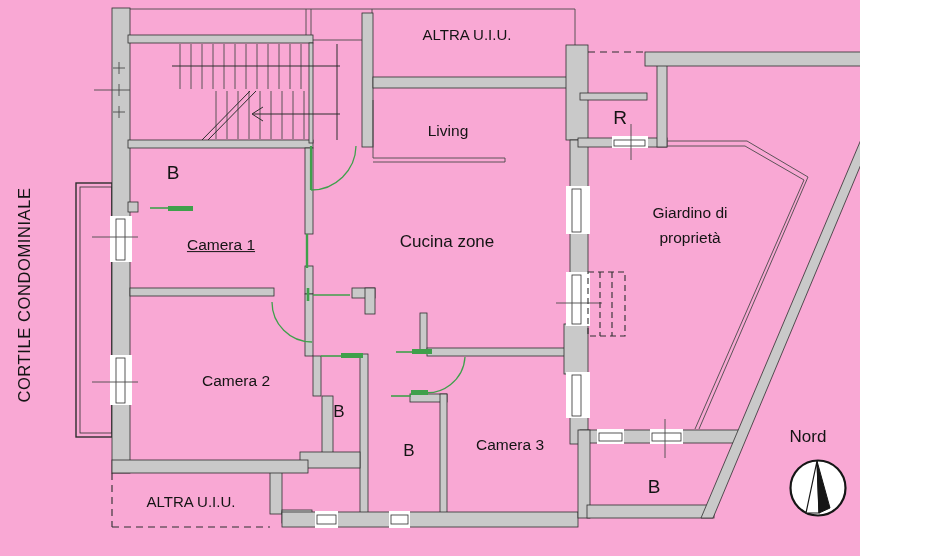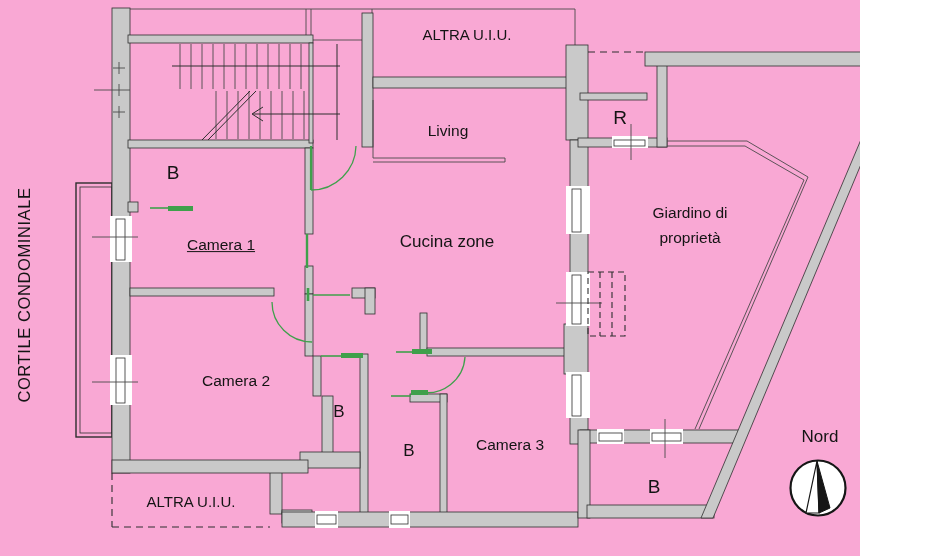--- a/index.html
+++ b/index.html
@@ -225,17 +225,17 @@
   <div class="label" style="left:219px;top:381px;margin-left:17px;">Camera 2</div>
   <div class="label mid" style="left:339px;top:412px;">B</div>
   <div class="label mid" style="left:409px;top:451px;">B</div>
   <div class="label" style="left:510px;top:445px;">Camera 3</div>
   <div class="label big" style="left:620px;top:118px;">R</div>
   <div class="label big" style="left:654px;top:487px;">B</div>
   <div class="label two" style="left:683px;top:225px;margin-left:7px;">
     <span style="display:block">Giardino di</span>
     <span style="display:block">proprietà</span>
   </div>
-  <div class="label mid" style="left:808px;top:437px;margin-left:12px;">Nord</div>
+  <div class="label mid" style="left:808px;top:437px;">Nord</div>
   <div class="label sm" style="left:191px;top:502px;">ALTRA U.I.U.</div>
   <div class="label rot" style="left:24px;top:295px;">CORTILE CONDOMINIALE</div>
 
 </div>
 
 </body></html>

